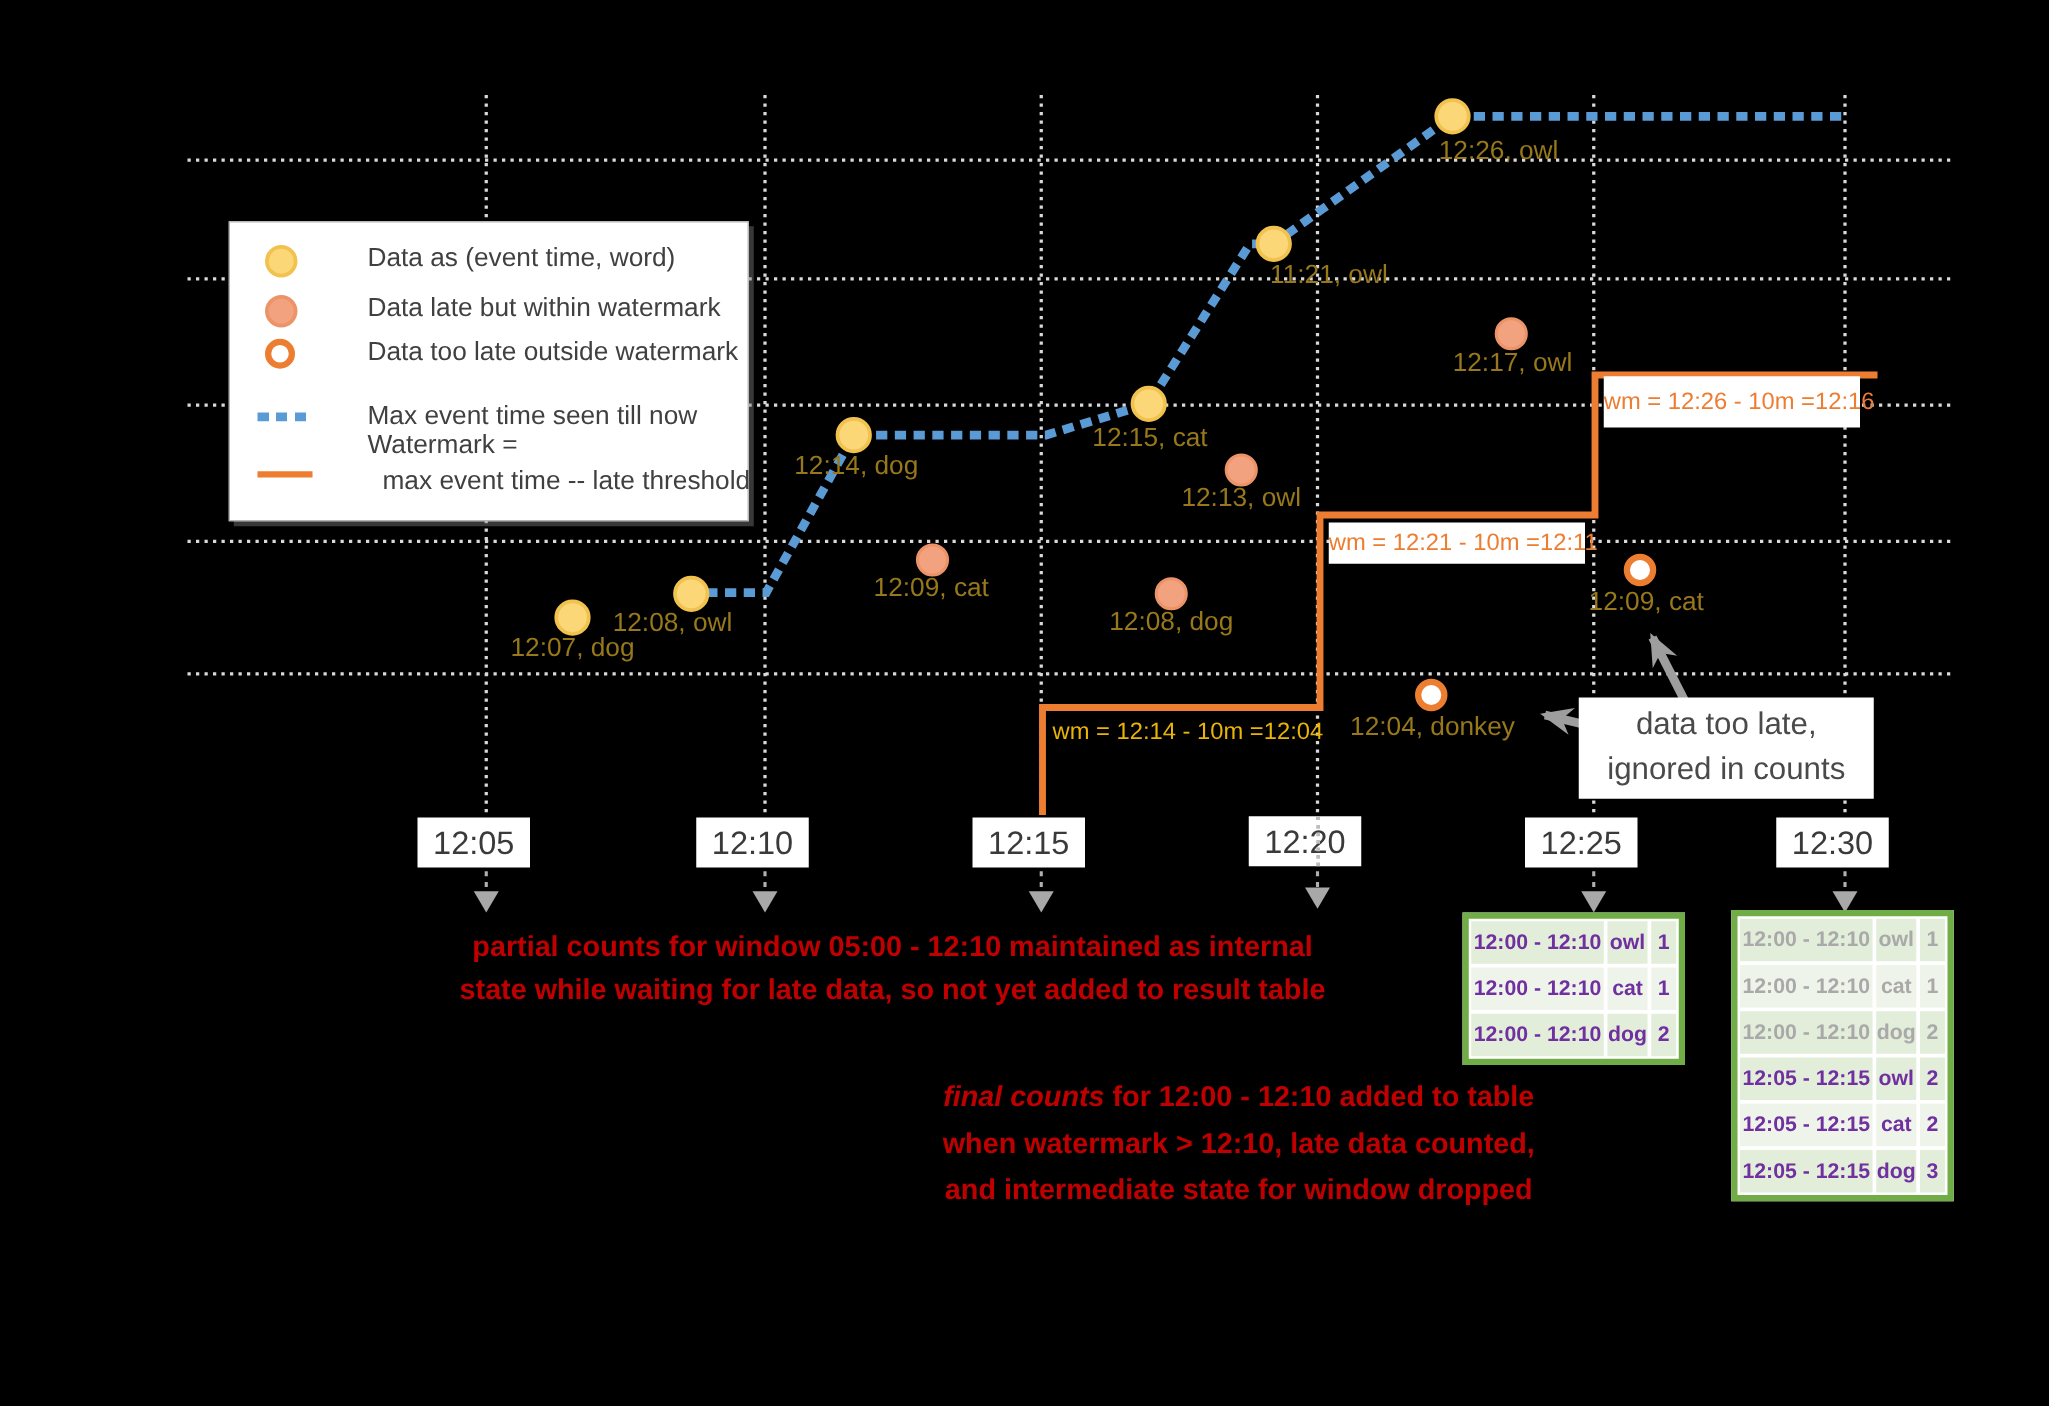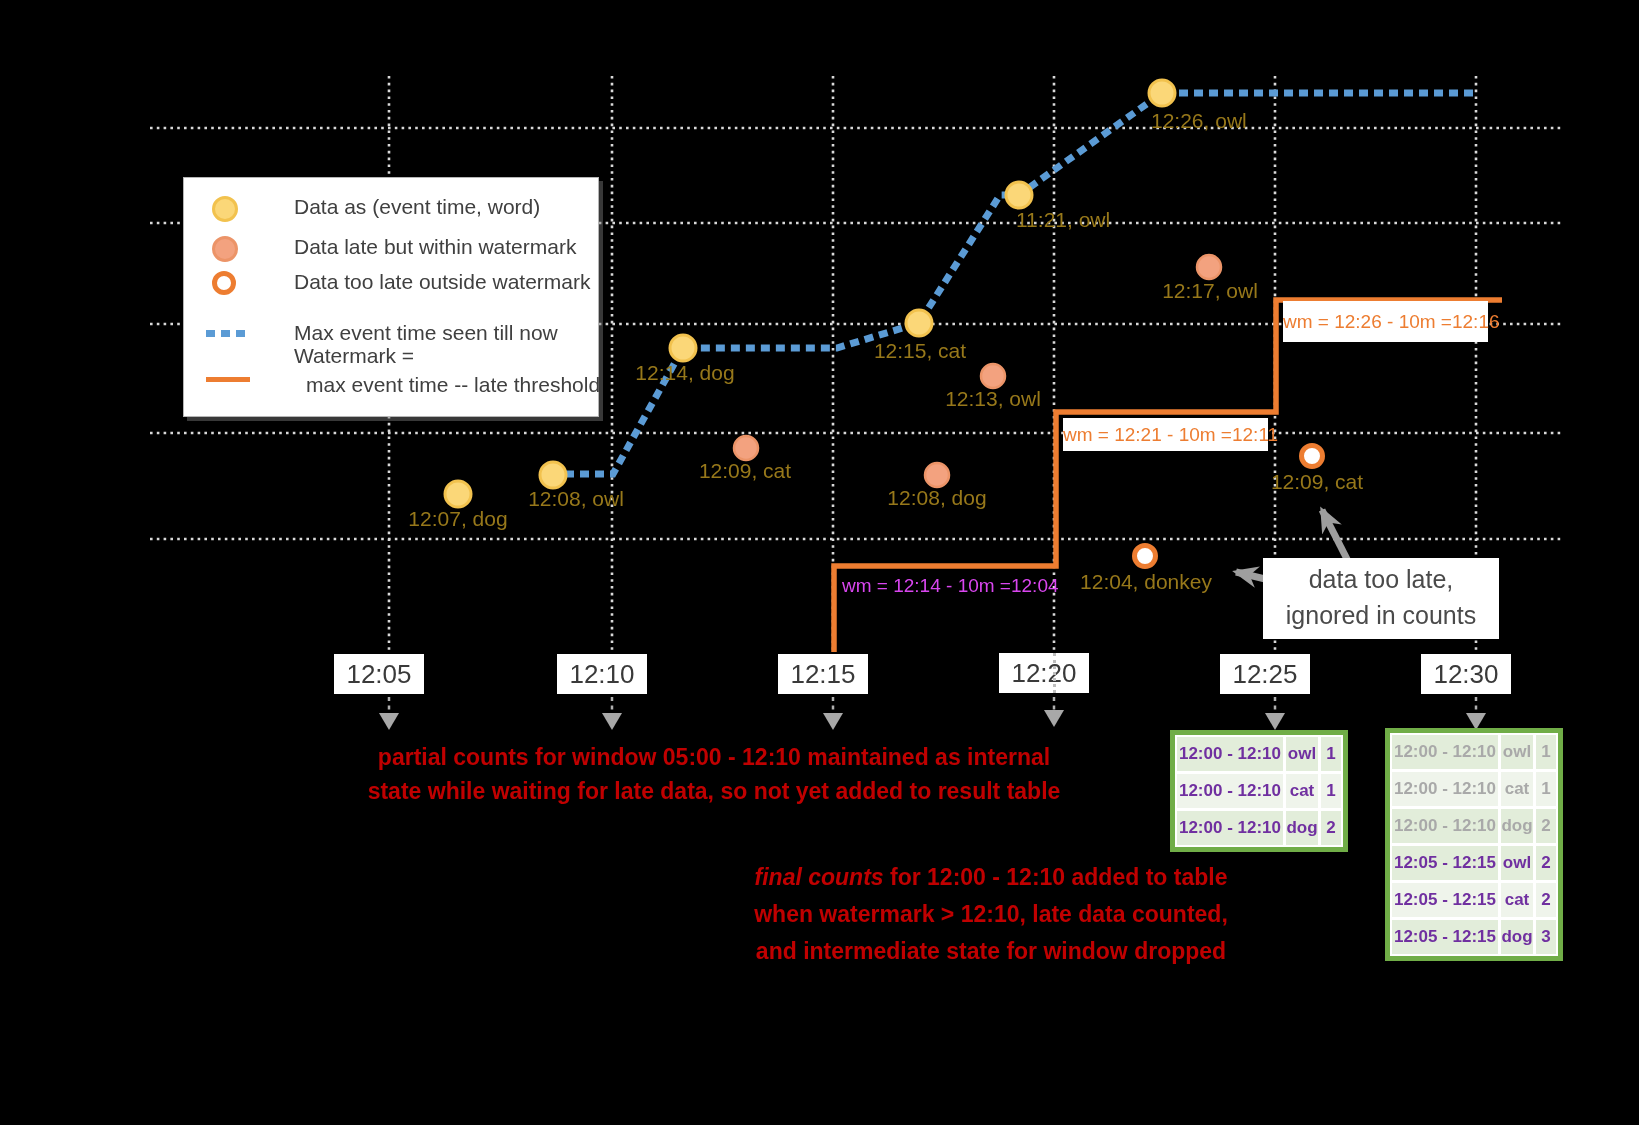--- a/index.html
+++ b/index.html
@@ -4,21 +4,21 @@
 <style>
   html,body{margin:0;padding:0;background:#000;}
   #stage{position:relative;width:1639px;height:1125px;background:#000;overflow:hidden;
          font-family:"Liberation Sans","DejaVu Sans",sans-serif;}
   #gfx{position:absolute;left:0;top:0;z-index:1;}
   .abs{position:absolute;white-space:nowrap;}
   
   .pt-label{color:#97781A;font-size:21px;z-index:3;}
   .ctr{transform:translateX(-50%);}
   
-  .wm-label{color:#d946ef;font-size:19px;z-index:4;}
+  .wm-label{color:#eab308;font-size:19px;z-index:4;}
   .wm-box{background:#fff;text-align:center;z-index:4;color:#ED7D31;font-size:19px;}
   
   #legend{left:183px;top:177px;width:414px;height:238px;background:#fff;
           border:1px solid #b5b5b5;box-shadow:4px 4px 0 rgba(125,125,125,.45);z-index:5;}
   .lg-row{position:absolute;left:0;width:100%;height:0;}
   .lg-text{position:absolute;left:70px;top:-13px;color:#404040;font-size:21px;white-space:nowrap;margin-left:40px;}
   .lg-swatch{position:absolute;}
   .lg-circle{width:24px;height:24px;border-radius:50%;left:28px;top:-12px;}
   .lg-yellow{background:#FBD778;border:3px solid #F2C24E;width:20px;height:20px;}
   .lg-salmon{background:#F3A27F;border:3px solid #EC9468;width:20px;height:20px;}
@@ -146,21 +146,21 @@
       <span class="lg-text">Max event time seen till now</span>
     </div>
     <div class="lg-row" style="top:202px">
       <span class="lg-swatch lg-orangeline"></span>
       <span class="lg-text" style="top:-36px">Watermark =</span>
       <span class="lg-text" style="top:-7px;left:82px">max event time -- late threshold</span>
     </div>
   </div>
 
   <div class="abs pt-label ctr" style="left:458px;top:507px">12:07, dog</div>
-  <div class="abs pt-label ctr" style="left:576px;top:487px">12:08, owl</div>
+  <div class="abs pt-label ctr" style="left:538px;top:487px">12:08, owl</div>
   <div class="abs pt-label ctr" style="left:685px;top:361px">12:14, dog</div>
   <div class="abs pt-label ctr" style="left:920px;top:339px">12:15, cat</div>
   <div class="abs pt-label" style="left:1016px;top:208px">11:21, owl</div>
   <div class="abs pt-label" style="left:1151px;top:109px">12:26, owl</div>
   <div class="abs pt-label ctr" style="left:745px;top:459px">12:09, cat</div>
   <div class="abs pt-label ctr" style="left:993px;top:387px">12:13, owl</div>
   <div class="abs pt-label ctr" style="left:937px;top:486px">12:08, dog</div>
   <div class="abs pt-label ctr" style="left:1210px;top:279px">12:17, owl</div>
   <div class="abs pt-label ctr" style="left:1146px;top:570px">12:04, donkey</div>
   <div class="abs pt-label ctr" style="left:1317px;top:470px">12:09, cat</div>

